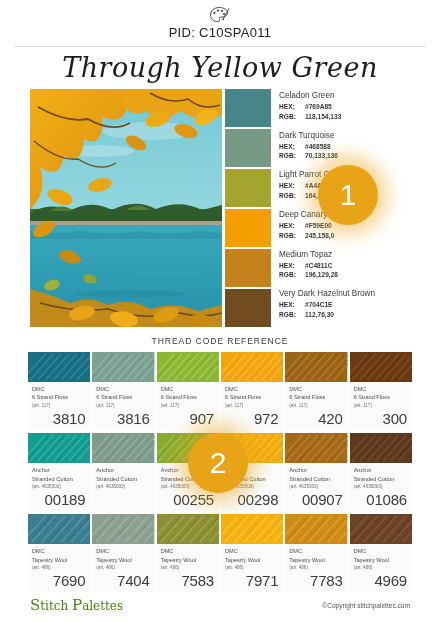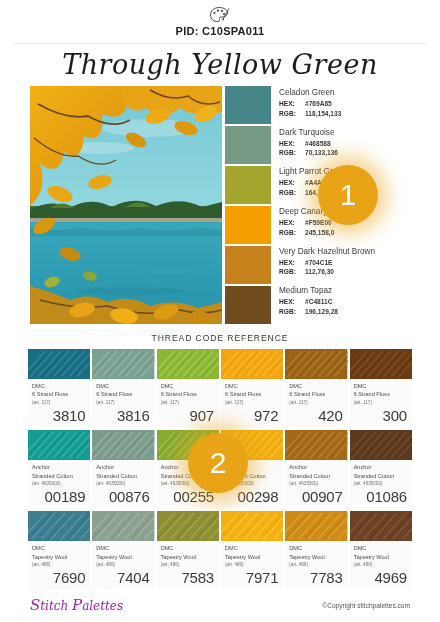--- a/index.html
+++ b/index.html
@@ -21,22 +21,22 @@
     padding-top: 6px;
     text-align: center;
   }
   .palette-icon {
     display: block;
     margin: 0 auto 1px auto;
     width: 22px;
     height: 18px;
   }
   .pid {
-    font-size: 11px;
-    font-weight: bold;
+    font-size: 13px;
+    font-weight: normal;
     color: #222222;
     letter-spacing: 0.3px;
     margin-bottom: 6px;
   }
   .rule {
     height: 1px;
     background: #e3e3e3;
     margin: 0 14px;
   }
 
@@ -204,23 +204,22 @@
     bottom: 4px;
     height: 26px;
     display: flex;
     align-items: center;
     justify-content: space-between;
     padding: 0 30px;
     box-sizing: border-box;
   }
   .logo {
     font-family: "DejaVu Serif", serif;
-    font-style: italic;
     font-size: 12px;
-    color: #a21caf;
+    color: #4d7c0f;
     white-space: nowrap;
   }
   .logo .cap { font-size: 15px; }
   .copyright {
     font-size: 6.6px;
     color: #555555;
     white-space: nowrap;
   }
 </style>
 </head>
@@ -347,36 +346,36 @@
       <div class="c-name">Deep Canary</div>
       <div class="c-line">
         <span class="c-key">HEX:</span><span class="c-val">#F59E00</span>
       </div>
       <div class="c-line">
         <span class="c-key">RGB:</span><span class="c-val">245,158,0</span>
       </div>
     </div>
 
     <div class="info-row">
+      <div class="c-name">Medium Topaz</div>
+      <div class="c-line">
+        <span class="c-key">HEX:</span><span class="c-val">#C4811C</span>
+      </div>
+      <div class="c-line">
+        <span class="c-key">RGB:</span><span class="c-val">196,129,28</span>
+      </div>
+    </div>
+
+    <div class="info-row">
       <div class="c-name">Very Dark Hazelnut Brown</div>
       <div class="c-line">
         <span class="c-key">HEX:</span><span class="c-val">#704C1E</span>
       </div>
       <div class="c-line">
         <span class="c-key">RGB:</span><span class="c-val">112,76,30</span>
-      </div>
-    </div>
-
-    <div class="info-row">
-      <div class="c-name">Medium Topaz</div>
-      <div class="c-line">
-        <span class="c-key">HEX:</span><span class="c-val">#C4811C</span>
-      </div>
-      <div class="c-line">
-        <span class="c-key">RGB:</span><span class="c-val">196,129,28</span>
       </div>
     </div>
 
   </div>
 </div>
 
 <div class="thread-heading">THREAD CODE REFERENCE</div>
 
 <div class="thread-grid">
 
@@ -613,21 +612,20 @@
               <path d="M30 28 L54 2"></path>
               <path d="M46 28 L70 2"></path>
             </g>
           </svg>
       </div>
       <div class="thread-meta">
         <div class="t-brand">Anchor</div>
         <div class="t-type">Stranded Cotton</div>
         <div class="t-art">(art. 4635000)</div>
       </div>
-      <div class="t-code">00876</div>
     </div>
 
     <div class="thread-cell">
       <div class="thread-swatch">
         <svg viewBox="0 0 64 30" preserveAspectRatio="none">
             <rect width="64" height="30" fill="#88ab33"></rect>
             <g stroke="#a4c451" stroke-width="1.2" opacity="0.85">
               <path d="M-6 28 L18 2"></path>
               <path d="M2 28 L26 2"></path>
               <path d="M10 28 L34 2"></path>

